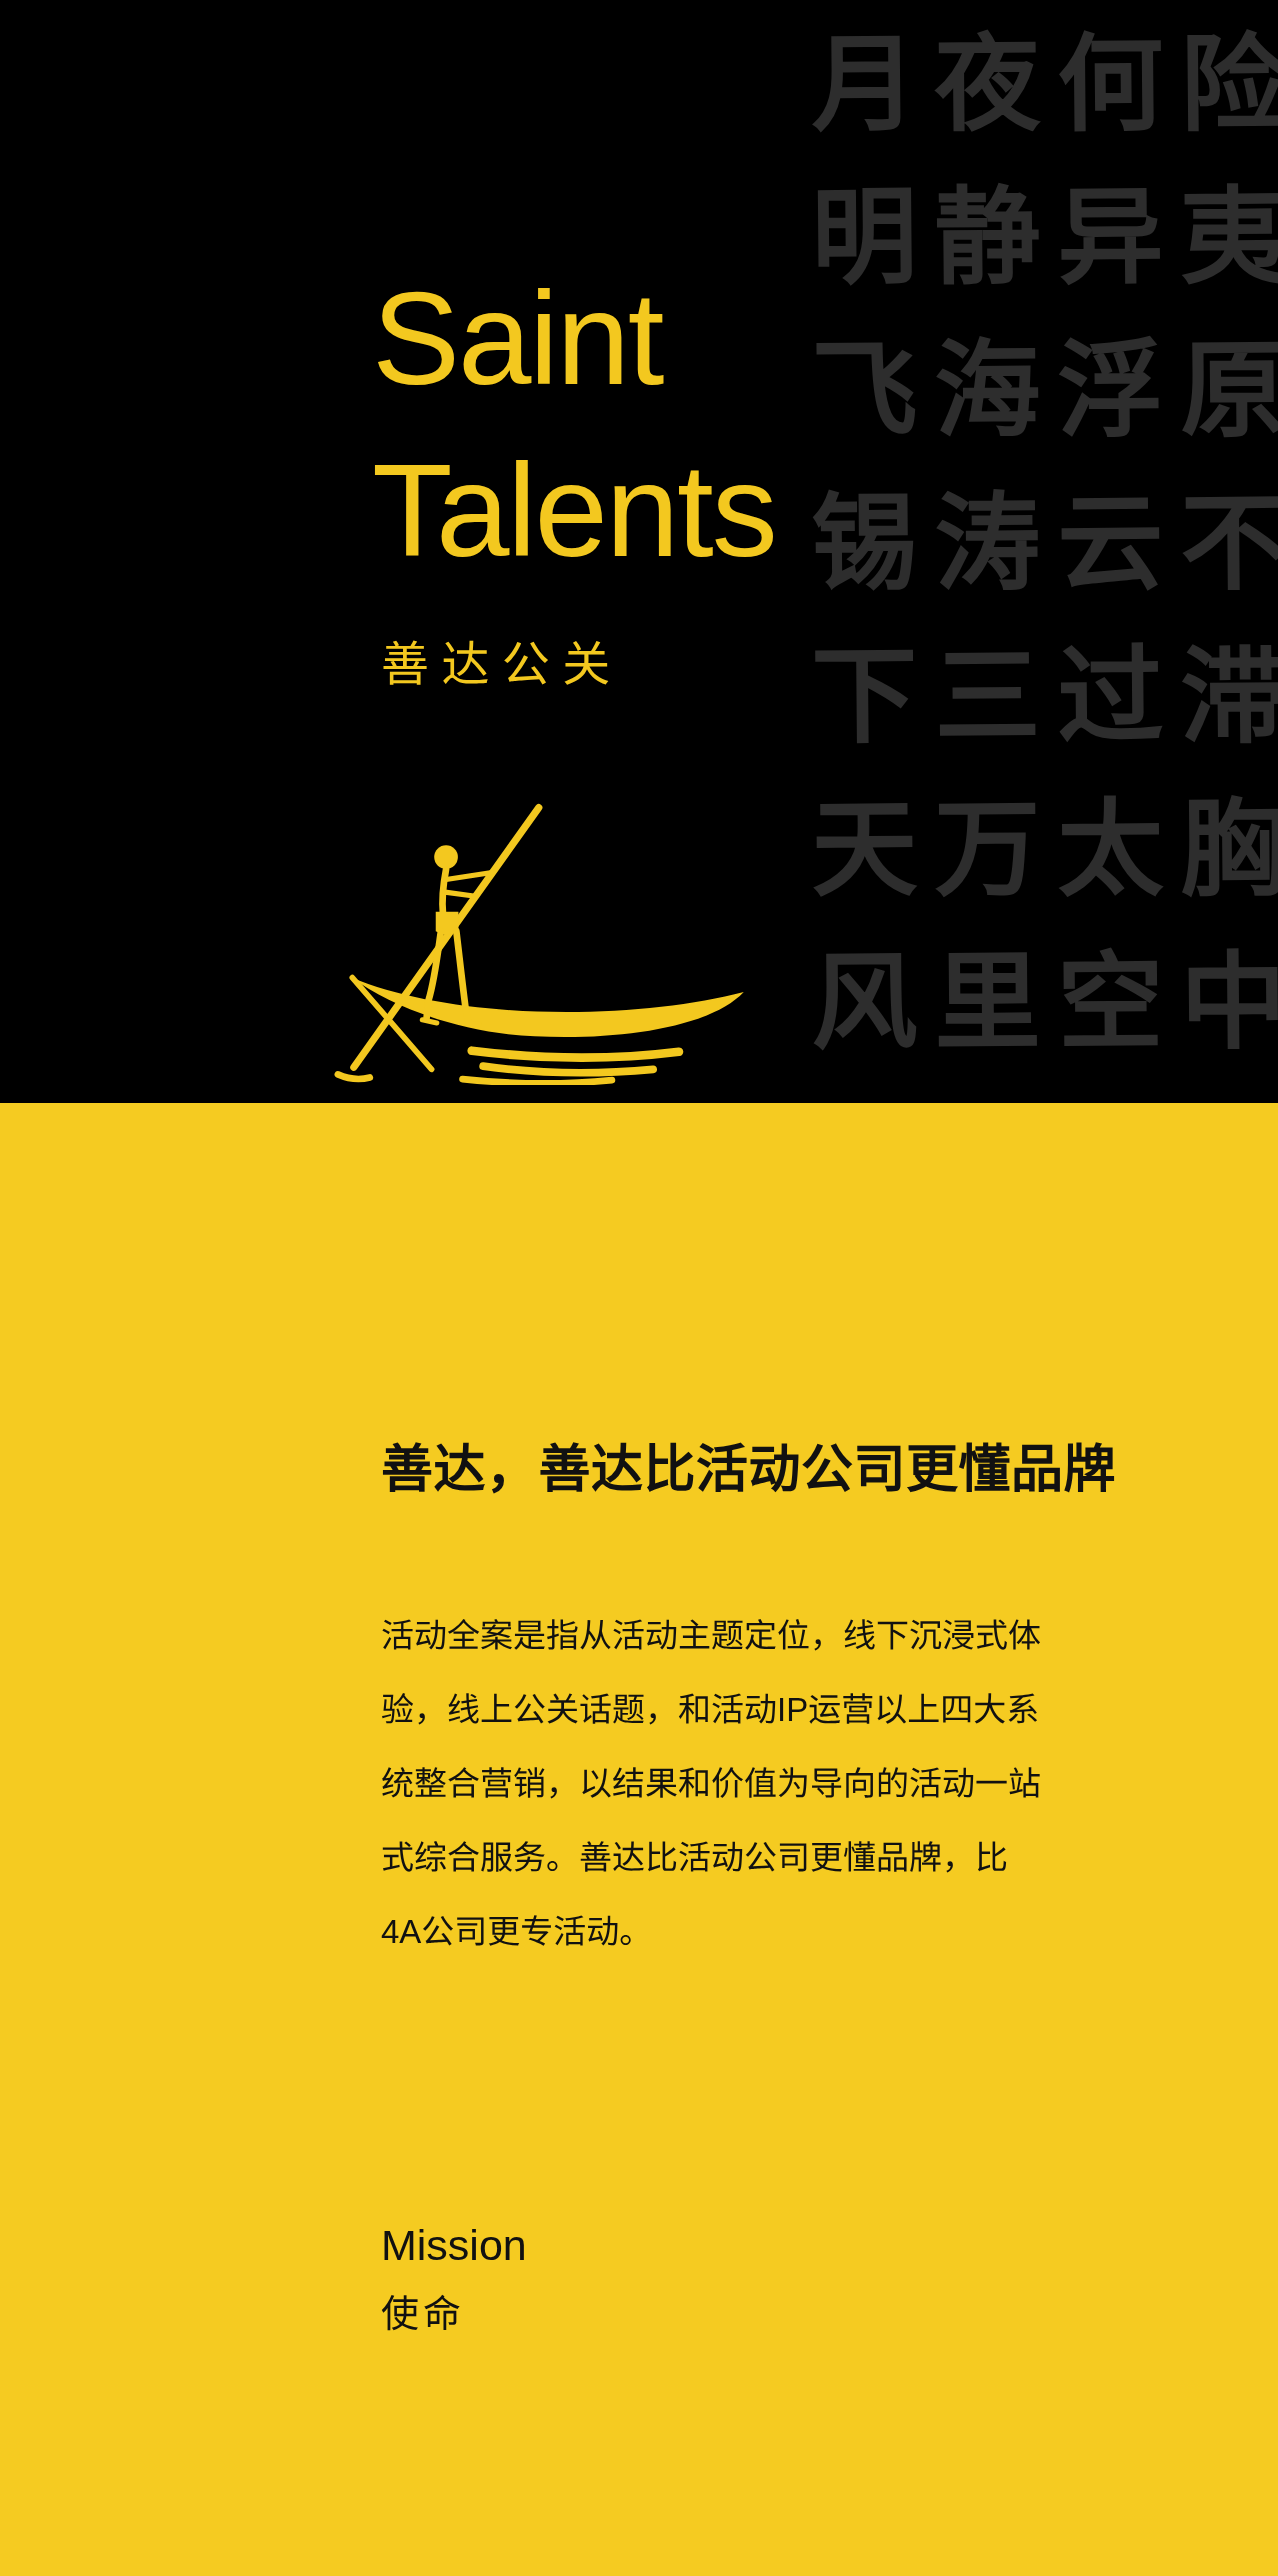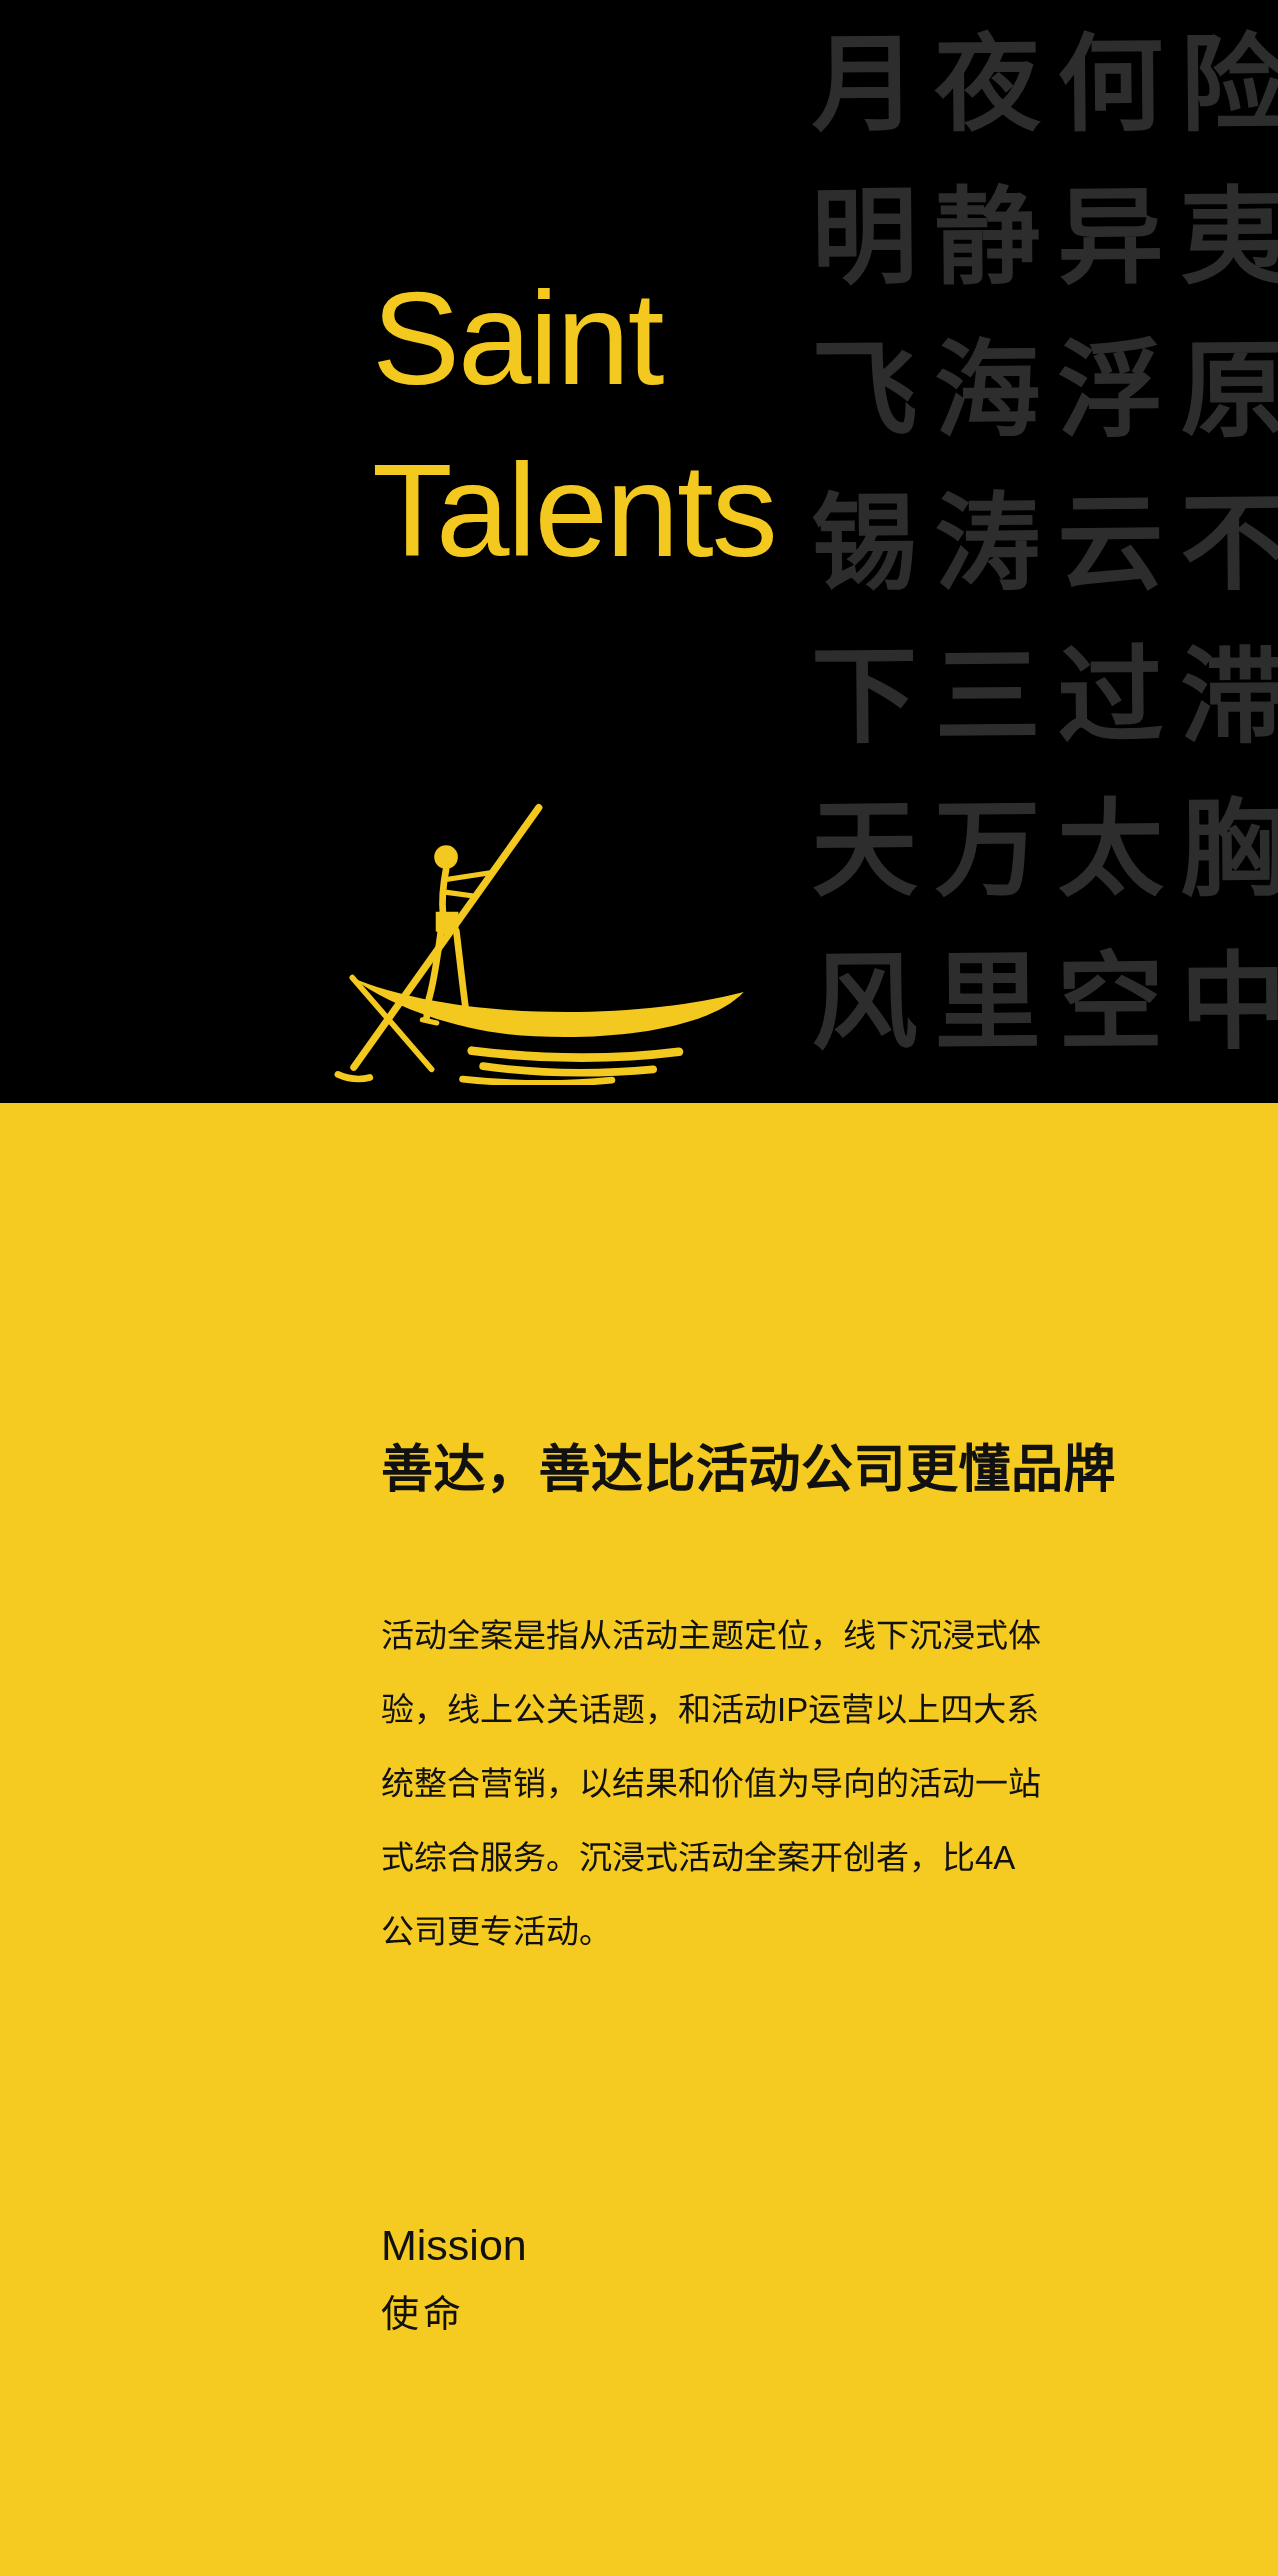--- a/index.html
+++ b/index.html
@@ -173,20 +173,21 @@
         <span class="cal-char">里</span>
         <span class="cal-char">空</span>
         <span class="cal-char">中</span>
       </div>
 
     <h1 class="brand-en">
       <span>Saint</span><br>
       <span>Talents</span>
     </h1>
 
+    <div class="brand-cn">善达公关</div>
 
     <svg class="boat" viewBox="0 0 860 560" xmlns="http://www.w3.org/2000/svg" aria-hidden="true">
       <g stroke="currentColor" fill="none" stroke-linecap="round">
 
         <line x1="448" y1="22" x2="89" y2="526" stroke-width="14"></line>
 
         <line x1="86" y1="352" x2="240" y2="530" stroke-width="11"></line>
 
         <path d="M84,352 C290,438 640,434 846,380 C780,450 600,474 440,466 C300,460 168,412 84,352 Z" fill="currentColor" stroke="none"></path>
 
@@ -204,20 +205,20 @@
         <path d="M340,524 q160,22 330,6" stroke-width="15"></path>
         <path d="M300,549 q150,16 290,2" stroke-width="13"></path>
         <path d="M58,540 q32,14 62,6" stroke-width="13"></path>
       </g>
     </svg>
   </section>
 
   <section class="content">
 
     <h2 class="intro-title">善达，善达比活动公司更懂品牌</h2>
-    <p class="intro-body">活动全案是指从活动主题定位，线下沉浸式体验，线上公关话题，和活动IP运营以上四大系统整合营销，以结果和价值为导向的活动一站式综合服务。沉浸式活动全案开创者，比4A公司更专活动。</p>
+    <p class="intro-body">活动全案是指从活动主题定位，线下沉浸式体验，线上公关话题，和活动IP运营以上四大系统整合营销，以结果和价值为导向的活动一站式综合服务。善达比活动公司更懂品牌，比4A公司更专活动。</p>
 
     <div class="en-heading mission-en">Mission</div>
     <div class="cn-sub mission-cn">使命</div>
 
   </section>
 </div>
 
 
 </body></html>

